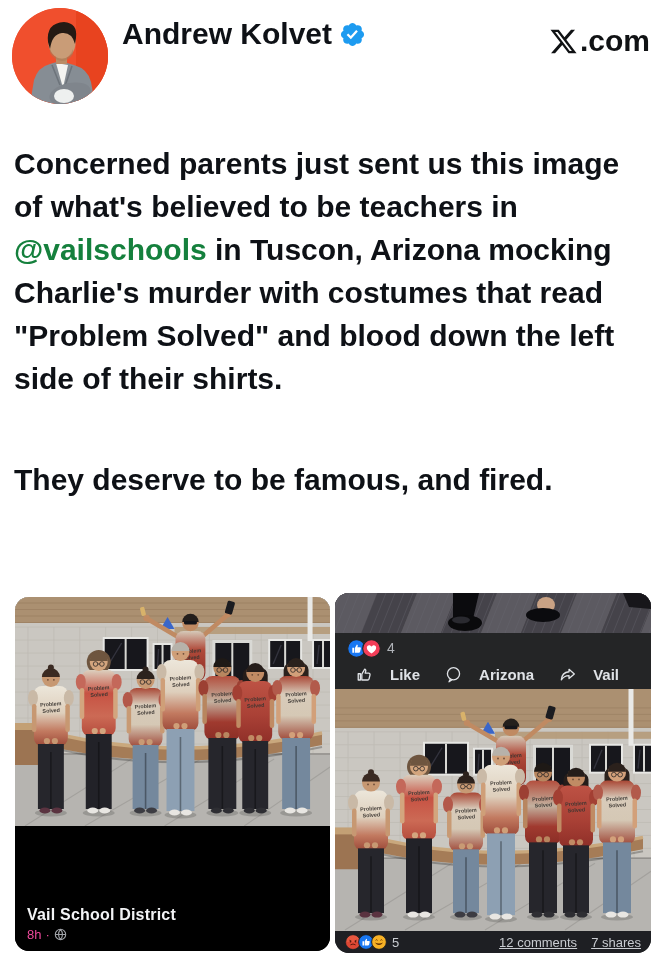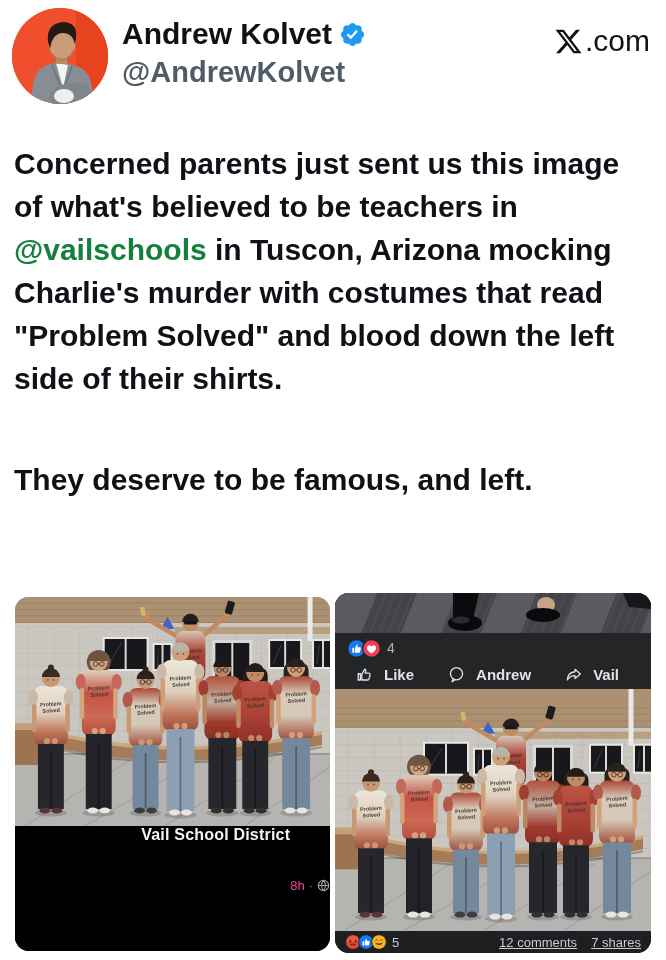--- a/index.html
+++ b/index.html
@@ -8,53 +8,53 @@
   
   .avatar{position:absolute;left:12px;top:8px;width:96px;height:96px;border-radius:50%;
           overflow:hidden;background:#f04f2d;}
   .avatar svg{display:block;width:100%;height:100%;}
   .name-block{position:absolute;left:122px;top:14px;}
   .name-row{display:flex;align-items:center;gap:7px;font-size:30px;font-weight:700;
             color:#0e1116;line-height:40px;}
   .badge{width:27px;height:27px;flex:0 0 auto;}
   .handle{font-size:29px;font-weight:700;color:#4e5c68;line-height:37px;}
   .site{position:absolute;right:16px;top:24px;display:flex;align-items:center;gap:1px;
-        font-size:30px;font-weight:400;color:#101214;}
+        font-size:30px;font-weight:700;color:#101214;}
   .site svg{width:29px;height:29px;margin-right:1px;}
   
   .tweet-body{position:absolute;left:14px;top:142px;width:612px;color:#0e1116;
               font-weight:700;font-size:30px;line-height:43px;}
   .tweet-body p{margin:0 0 58px 0;}
   .mention{color:#15803d;text-decoration:none;cursor:pointer;}
   
   .images{position:absolute;left:0;top:593px;width:666px;height:367px;}
   .fig{position:absolute;margin:0;overflow:hidden;border-radius:14px;cursor:pointer;}
   .fig-left{left:15px;top:4px;width:315px;height:354px;background:#000;}
   .fig-right{left:335px;top:0;width:316px;height:360px;background:#242526;}
   .photo{width:100%;background:#cac7c1;}
   .photo-l{height:229px;}
   .photo-r{height:242px;}
   .photo svg,.carpet svg{display:block;width:100%;height:100%;}
   
-  .fbL-footer{height:125px;background:#000;display:flex;flex-direction:row;
+  .fbL-footer{height:125px;background:#000;display:flex;flex-direction:column;
               justify-content:flex-end;padding:0 0 9px 12px;box-sizing:border-box;}
   .fbL-name{color:#f2f3f5;font-size:16px;font-weight:700;letter-spacing:.2px;}
   .fbL-meta{display:flex;align-items:center;gap:4px;color:#ec4899;font-size:13px;margin-top:3px;}
   .globe{width:13px;height:13px;}
   
   .carpet{height:40px;background:#504e53;}
   .fb-bar{height:56px;background:#242526;padding:5px 12px 0;box-sizing:border-box;}
   .rx-row{display:flex;align-items:center;height:20px;}
   .chip{width:19px;height:19px;border-radius:50%;flex:0 0 auto;}
   .chip + .chip{margin-left:-4px;}
   .chip svg{display:block;width:100%;height:100%;}
   .rx-count{color:#b0b3b8;font-size:14px;margin-left:6px;font-weight:400;}
   .actions{display:flex;justify-content:space-between;align-items:center;
            padding:7px 20px 0 8px;}
-  .action{display:flex;align-items:center;gap:10px;color:#dfe2e6;font-size:15px;
+  .action{display:flex;align-items:center;gap:16px;color:#dfe2e6;font-size:15px;
           font-weight:600;cursor:pointer;}
   .action svg{width:19px;height:19px;}
   .fb-bottom{height:22px;background:#1e1f23;display:flex;align-items:center;
              justify-content:space-between;padding:0 10px;box-sizing:border-box;}
   .fb-bottom-left{display:flex;align-items:center;}
   .mchip{width:16px;height:16px;border-radius:50%;flex:0 0 auto;}
   .mchip + .mchip{margin-left:-3px;}
   .mchip svg{display:block;width:100%;height:100%;}
   .fb-bottom-count{color:#c9ccd1;font-size:13px;margin-left:5px;}
   .fb-bottom-right{display:flex;gap:14px;color:#c9ccd1;font-size:13px;text-decoration:underline;}
@@ -81,33 +81,32 @@
     </svg>
   </div>
 
   <div class="name-block">
     <div class="name-row">
       <span>Andrew Kolvet</span>
       <svg class="badge" viewBox="0 0 24 24">
         <path fill="#1d9bf0" fill-rule="evenodd" d="M22.25 12c0-1.43-.88-2.67-2.19-3.34.46-1.39.2-2.9-.81-3.91s-2.52-1.27-3.91-.81c-.66-1.31-1.91-2.19-3.34-2.19s-2.67.88-3.33 2.19c-1.4-.46-2.91-.2-3.92.81s-1.26 2.52-.8 3.91c-1.31.67-2.2 1.91-2.2 3.34s.89 2.67 2.2 3.34c-.46 1.39-.21 2.9.8 3.91s2.52 1.26 3.91.81c.67 1.31 1.91 2.19 3.34 2.19s2.68-.88 3.34-2.19c1.39.45 2.9.2 3.91-.81s1.27-2.52.81-3.91c1.31-.67 2.19-1.91 2.19-3.34zm-11.71 4.2L6.8 12.46l1.41-1.42 2.26 2.26 4.8-5.23 1.47 1.36-6.2 6.77z"></path>
       </svg>
     </div>
-    <div class="handle">@AndrewKolvet</div>
   </div>
 
   <div class="site">
     <svg viewBox="0 0 24 24">
       <path fill="#101214" d="M18.244 2.25h3.308l-7.227 8.26 8.502 11.24H16.17l-5.214-6.817L4.99 21.75H1.68l7.73-8.835L1.254 2.25H8.08l4.713 6.231 5.451-6.231zm-1.161 17.52h1.833L7.084 4.126H5.117l11.966 15.644z"></path>
     </svg>
     <span>.com</span>
   </div>
 
   <div class="tweet-body">
     <p><span>Concerned parents just sent us this image of what's believed to be teachers in </span><a class="mention">@vailschools</a><span> in Tuscon, Arizona mocking Charlie's murder with costumes that read "Problem Solved" and blood down the left side of their shirts.</span></p>
-    <p>They deserve to be famous, and left.</p>
+    <p>They deserve to be famous, and fired.</p>
   </div>
 
   <div class="images">
 
     <figure class="fig fig-left">
       <div class="photo photo-l" id="photoL">
           <svg viewBox="0 0 316 229" preserveAspectRatio="none" xmlns="http://www.w3.org/2000/svg">
   <defs>
     <linearGradient id="LgA" x1="0" y1="0" x2="0" y2="1">
                 <stop offset="0" stop-color="#ece6da"></stop>
@@ -420,21 +419,21 @@
               </svg>
             <span>Like</span>
           </div>
           <div class="action">
             <svg viewBox="0 0 20 20">
                 <g fill="none" stroke="#dfe2e6" stroke-width="1.4" stroke-linejoin="round">
                   <circle cx="10" cy="9.2" r="6.4"></circle>
                   <path d="M6.7 14.7 L5.3 17.7 8.6 15.5"></path>
                 </g>
               </svg>
-            <span>Andrew</span>
+            <span>Arizona</span>
           </div>
           <div class="action">
             <svg viewBox="0 0 20 20">
                 <path fill="none" stroke="#dfe2e6" stroke-width="1.4" stroke-linejoin="round" d="M11.6 4.6 L17.2 9.4 11.6 14.2 v-3.1 C8 11.2 5.3 12.8 3.5 15.6 c.3-4.7 3.5-8 8.1-8.5 z"></path>
               </svg>
             <span>Vail</span>
           </div>
         </div>
       </div>
 

